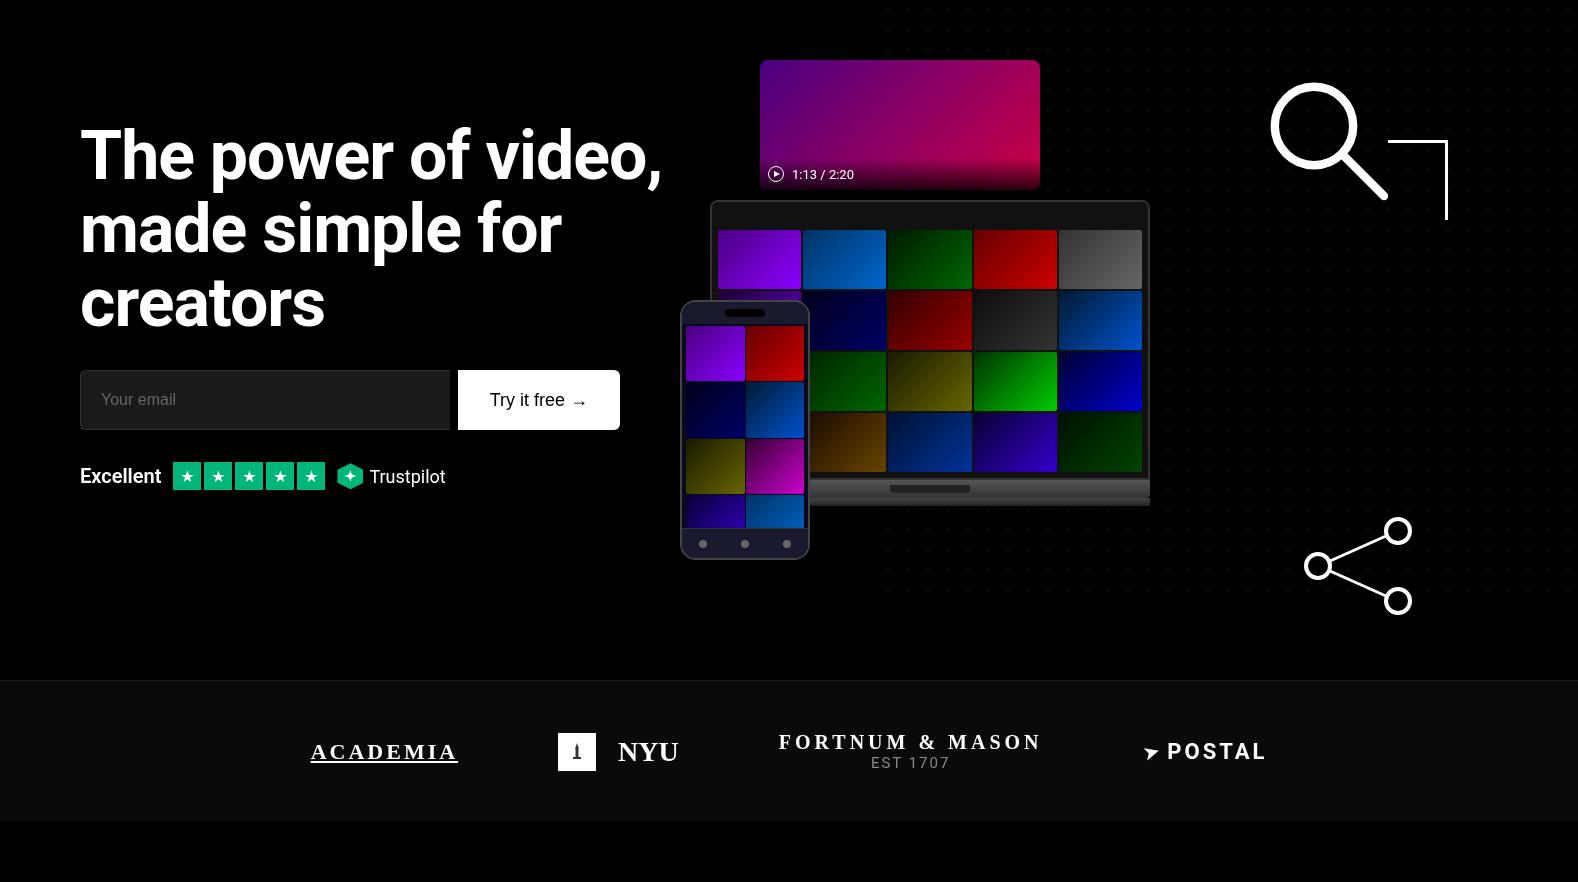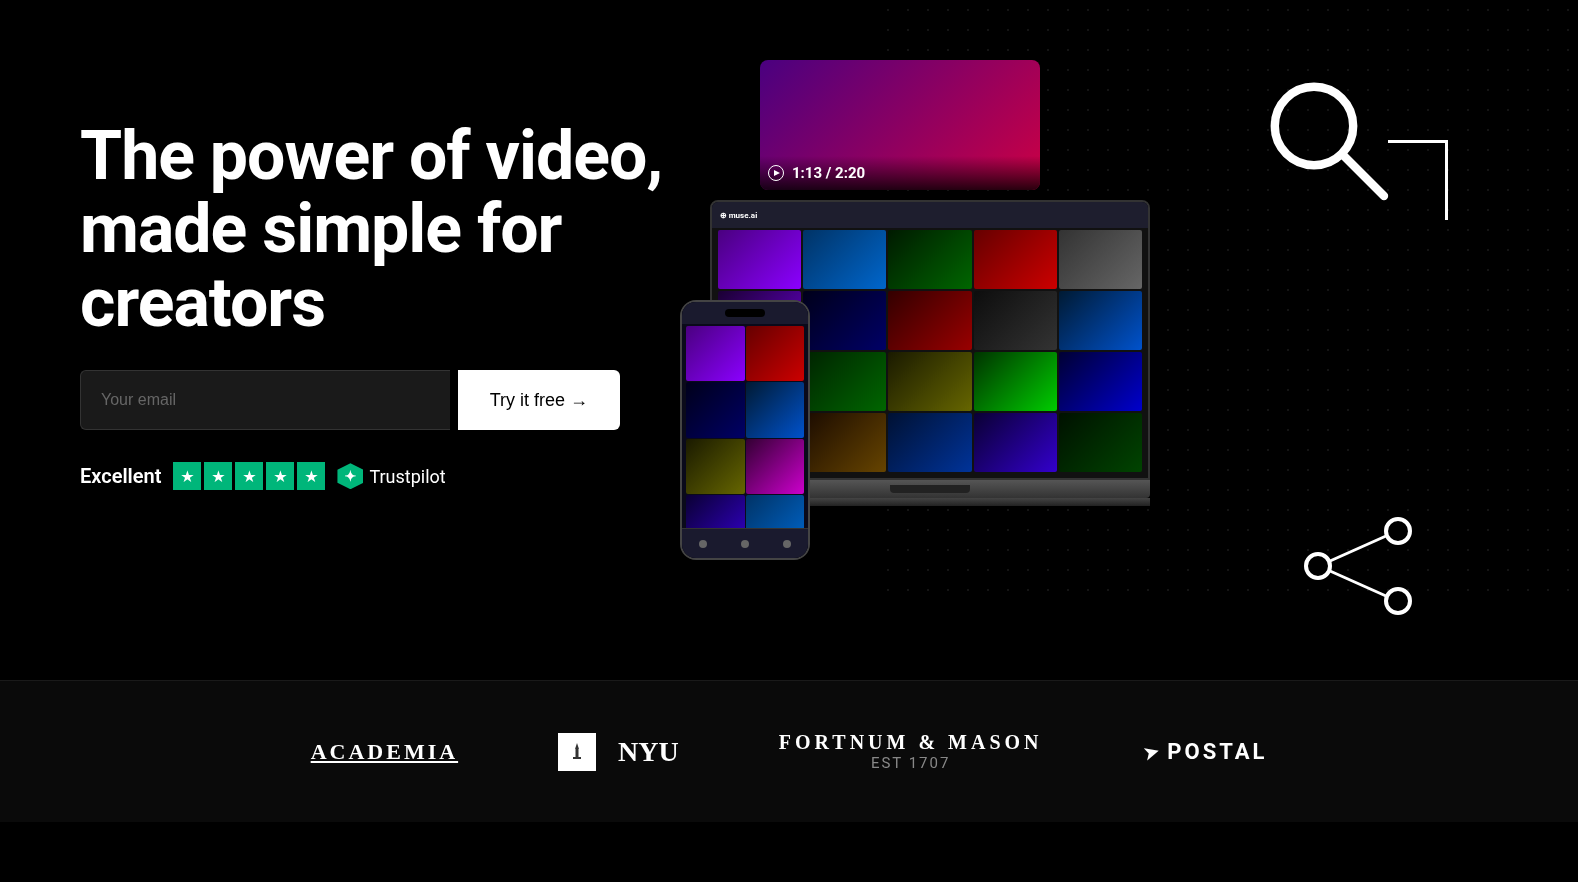--- a/index.html
+++ b/index.html
@@ -426,23 +426,22 @@
 
     .play-btn-small::after {
       content: '';
       border-style: solid;
       border-width: 3px 0 3px 6px;
       border-color: transparent transparent transparent #fff;
       margin-left: 1px;
     }
 
     .video-time {
-      font-size: 15px;
-      color: #fff;
-      font-weight: bold;
+      font-size: 13px;
+      color: #fff;
     }
 
     
     .brands-section {
       background: #0a0a0a;
       border-top: 1px solid #1a1a1a;
       padding: 50px 80px;
       text-align: center;
     }
 
@@ -601,23 +600,20 @@
         <svg viewBox="0 0 100 100" xmlns="http://www.w3.org/2000/svg">
           <circle cx="40" cy="40" r="28" stroke="#fff" stroke-width="6" fill="none"></circle>
           <line x1="60" y1="60" x2="90" y2="90" stroke="#fff" stroke-width="6" stroke-linecap="round"></line>
         </svg>
       </div>
 
       <div class="corner-bracket"></div>
 
       <div class="laptop-mockup">
         <div class="laptop-screen">
-          <div class="laptop-top-bar">
-            <span class="laptop-top-bar-logo">⊕ muse.ai</span>
-          </div>
           <div class="laptop-screen-inner">
             <div class="video-thumb video-thumb-1"></div>
             <div class="video-thumb video-thumb-2"></div>
             <div class="video-thumb video-thumb-3"></div>
             <div class="video-thumb video-thumb-4"></div>
             <div class="video-thumb video-thumb-5"></div>
             <div class="video-thumb video-thumb-6"></div>
             <div class="video-thumb video-thumb-7"></div>
             <div class="video-thumb video-thumb-8"></div>
             <div class="video-thumb video-thumb-9"></div>

